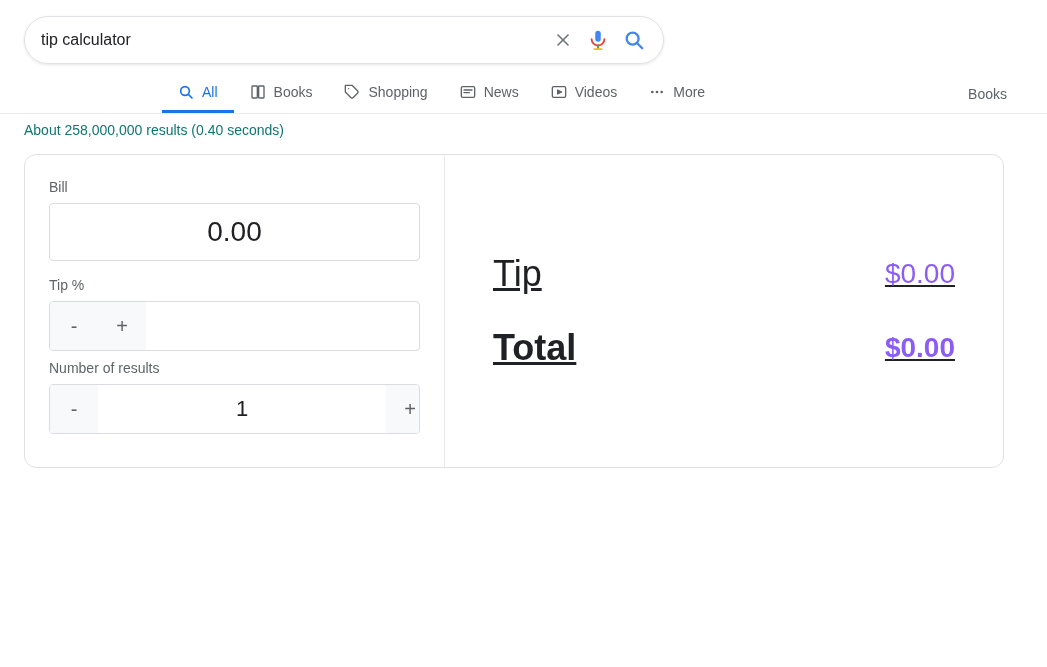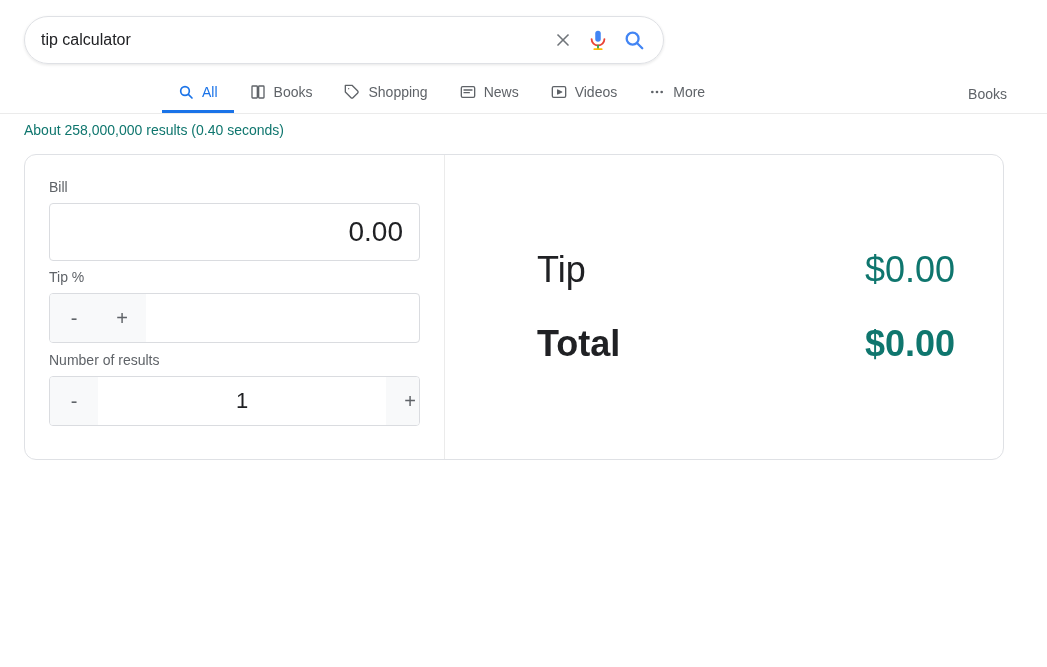--- a/index.html
+++ b/index.html
@@ -115,52 +115,52 @@
     }
 
     
     .widget-container {
       margin: 8px 24px;
       border: 1px solid #dfe1e5;
       border-radius: 12px;
       display: flex;
       overflow: hidden;
       max-width: 980px;
-      gap: 44px;
     }
     .calc-left {
       padding: 24px 24px;
       width: 420px;
       flex-shrink: 0;
       border-right: 1px solid #ebebeb;
     }
     .calc-right {
       flex: 1;
       padding: 32px 48px;
       display: flex;
       flex-direction: column;
       justify-content: center;
       gap: 32px;
+      text-decoration: underline;
     }
 
     .field-label {
       font-size: 14px;
       color: #5f6368;
       margin-bottom: 8px;
     }
     .bill-input {
       width: 100%;
       border: 1px solid #dadce0;
       border-radius: 4px;
       padding: 12px 16px;
       font-size: 28px;
-      text-align: right;
+      text-align: center;
       color: #202124;
       outline: none;
-      margin-bottom: 8px;
+      margin-bottom: 16px;
     }
 
     .stepper-group {
       margin-bottom: 9px;
     }
     .stepper {
       display: flex;
       align-items: center;
       border: 1px solid #dadce0;
       border-radius: 4px;
@@ -195,22 +195,22 @@
       display: flex;
       align-items: center;
       justify-content: space-between;
     }
     .result-label {
       font-size: 36px;
       color: #202124;
       font-weight: 400;
     }
     .result-value {
-      font-size: 36px;
-      color: #0f766e;
+      font-size: 28px;
+      color: #8b5cf6;
       font-weight: 400;
     }
     .result-row.total .result-label,
     .result-row.total .result-value {
       font-weight: 700;
     }
 
     
   </style>
 </head>

